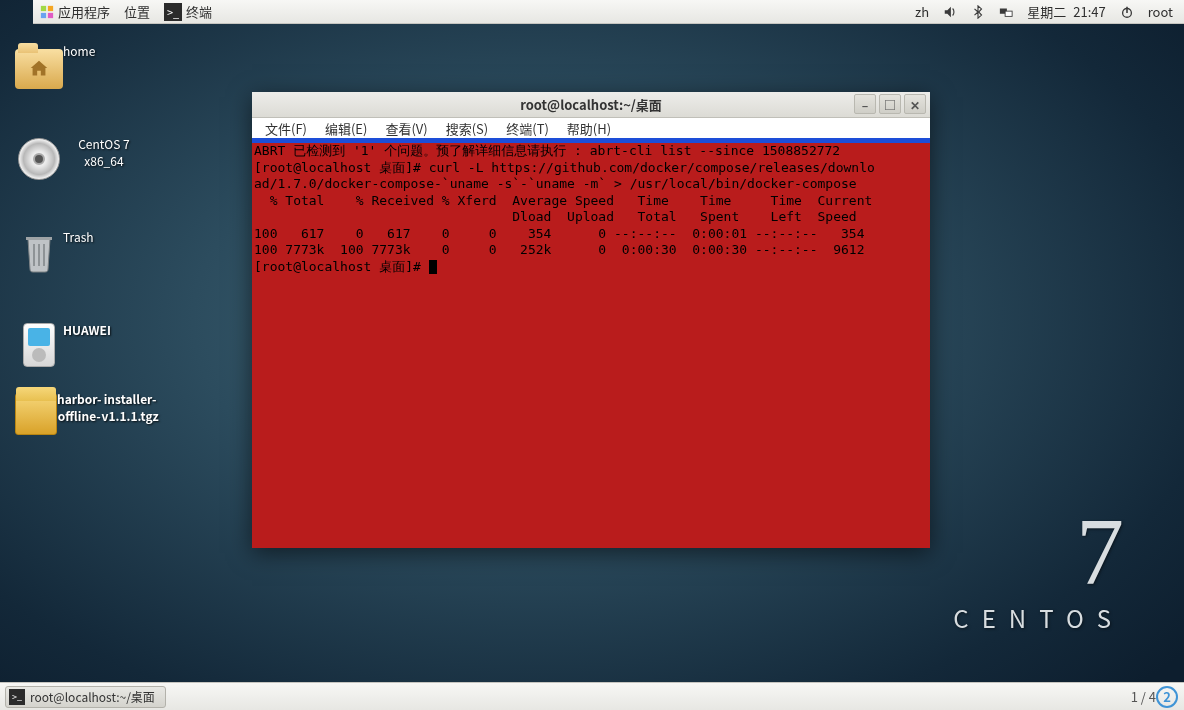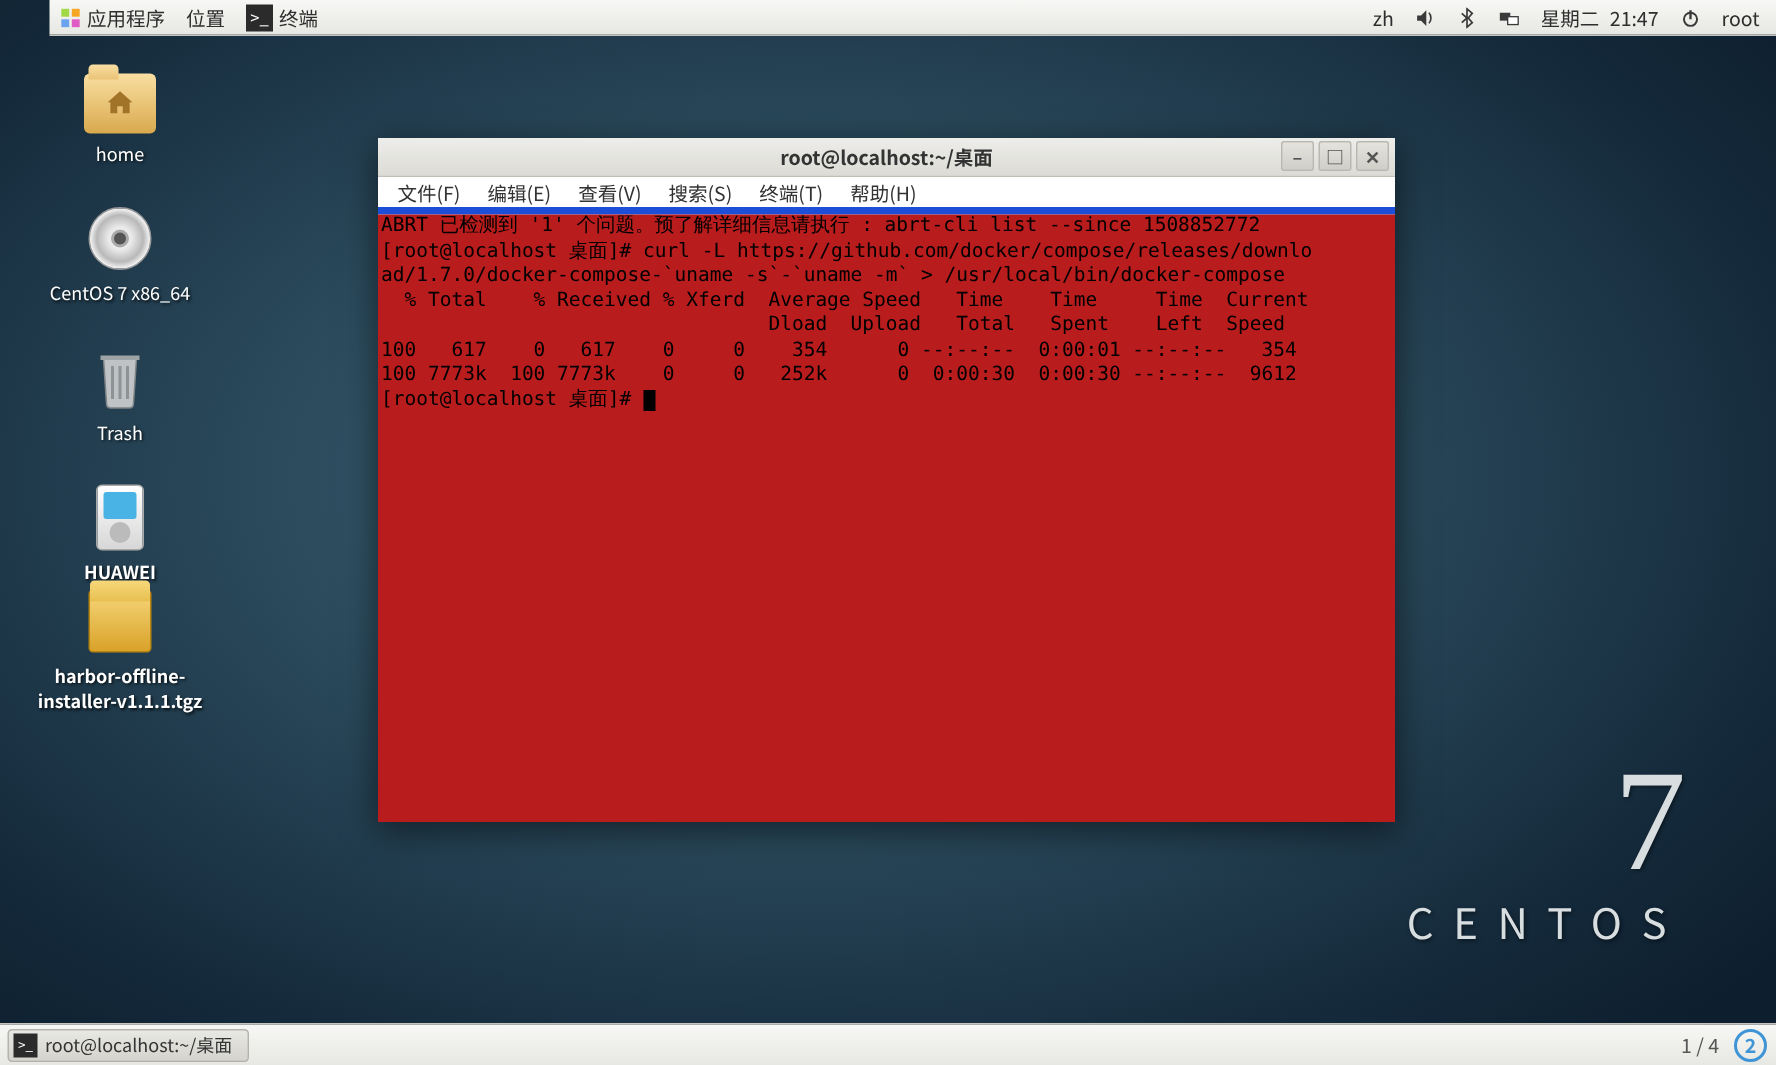--- a/index.html
+++ b/index.html
@@ -27,22 +27,22 @@
   #top-panel .item { padding:0 7px; display:flex; align-items:center; height:100%; cursor:default; }
   #top-panel .task-icon {
     width:18px;height:18px;background:#2b2b2b;
     display:flex;align-items:center;justify-content:center;
     margin-right:4px;color:#fff;font-size:11px;
   }
   #top-panel svg { width:14px;height:14px;fill:#3a3a3a; }
 
   
   .desk-icon{
-    position:absolute;width:130px;display:flex;flex-direction:column;
-    align-items:center;color:#fff;font-size:12px;
+    position:absolute;width:130px;display:flex;
+    color:#fff;font-size:12px;
     text-shadow:1px 1px 2px rgba(0,0,0,.8);text-align:center;
     cursor:default;
   }
   .desk-icon .img{
     width:48px;height:48px;display:flex;align-items:center;justify-content:center;
     margin-bottom:4px;
   }
   .folder{background:linear-gradient(#f9dfa2,#d9a94d);border-radius:4px;width:48px;height:40px;position:relative;margin-top:6px;}
   .folder:before{content:"";position:absolute;top:-6px;left:3px;width:20px;height:10px;border-radius:3px 3px 0 0;background:linear-gradient(#f9dfa2,#e9c275);}
   .folder .house{position:absolute;inset:0;display:flex;align-items:center;justify-content:center;}
@@ -53,27 +53,27 @@
   .trash svg{width:34px;height:42px;}
   .media{width:32px;height:44px;background:linear-gradient(#fefefe,#d7d7d7);border:1px solid #aaa;border-radius:4px;position:relative;}
   .media .screen{position:absolute;top:4px;left:4px;right:4px;height:18px;background:#49b3e6;border-radius:2px;}
   .media .wheel{position:absolute;bottom:4px;left:50%;transform:translateX(-50%);width:14px;height:14px;border-radius:50%;background:#bbb;}
   .pkg{width:42px;height:42px;background:linear-gradient(#f6d77a,#d9a229);border-radius:3px;position:relative;border:1px solid #b98512;}
   .pkg:before{content:"";position:absolute;top:-7px;left:0;right:0;height:14px;background:linear-gradient(#f6d77a,#e8c050);border-radius:3px 3px 0 0;}
 
   
   #brand{position:absolute;right:60px;bottom:75px;color:#d8dde0;text-align:right;text-shadow:1px 1px 3px rgba(0,0,0,.5);}
   #brand .seven{font-size:96px;font-family:Georgia,serif;font-weight:300;line-height:1;}
-  #brand .name{font-size:28px;letter-spacing:13px;}
+  #brand .name{font-size:24px;letter-spacing:13px;}
 
   
   #bottom-panel{position:absolute;left:0;right:0;bottom:0;height:28px;background:linear-gradient(#f7f7f5,#e7e7e3);border-top:1px solid #c6c5c0;display:flex;align-items:center;}
   .task-btn{background:linear-gradient(#e8e8e4,#d4d3cd);border:1px solid #b3b2ab;border-radius:3px;height:22px;display:flex;align-items:center;padding:0 10px 0 3px;margin-left:5px;font-size:12px;}
   .task-btn .ic{width:16px;height:16px;background:#2b2b2b;margin-right:5px;display:flex;align-items:center;justify-content:center;color:#fff;font-size:9px;}
-  #ws-ind{margin-left:auto;display:flex;align-items:center;padding-right:6px;gap:10px;color:#555;}
+  #ws-ind{margin-left:auto;display:flex;align-items:center;padding-right:6px;color:#555;}
   #ws-ind .dot{width:22px;height:22px;border-radius:50%;border:2px solid #3f94d6;color:#3f94d6;display:flex;align-items:center;justify-content:center;font-weight:bold;}
 
   
   #term{position:absolute;left:252px;top:92px;width:678px;height:456px;background:#fff;box-shadow:0 5px 22px rgba(0,0,0,.55);display:flex;flex-direction:column;}
   #term-title{height:26px;background:linear-gradient(#ededea,#dcdbd5);border-bottom:1px solid #c0bfb8;display:flex;align-items:center;justify-content:center;position:relative;font-weight:bold;font-size:13px;}
   #term-ctrls{position:absolute;right:4px;top:2px;display:flex;gap:3px;}
   #term-ctrls div{width:22px;height:20px;background:linear-gradient(#e4e3dd,#cfcec7);border:1px solid #b9b8b0;border-radius:2px;display:flex;align-items:center;justify-content:center;font-size:12px;color:#555;cursor:default;}
   #term-menu{height:25px;display:flex;align-items:flex-end;padding:0 4px;border-bottom:5px solid #1d4ed8;}
   #term-menu span{padding:0 9px;font-size:13px;cursor:default;}
   #term-body{flex:1;background:#b91c1c;color:#000;font-family:"DejaVu Sans Mono","Courier New",monospace;font-size:13px;line-height:16.5px;padding:0 2px;white-space:pre;overflow:hidden;}

